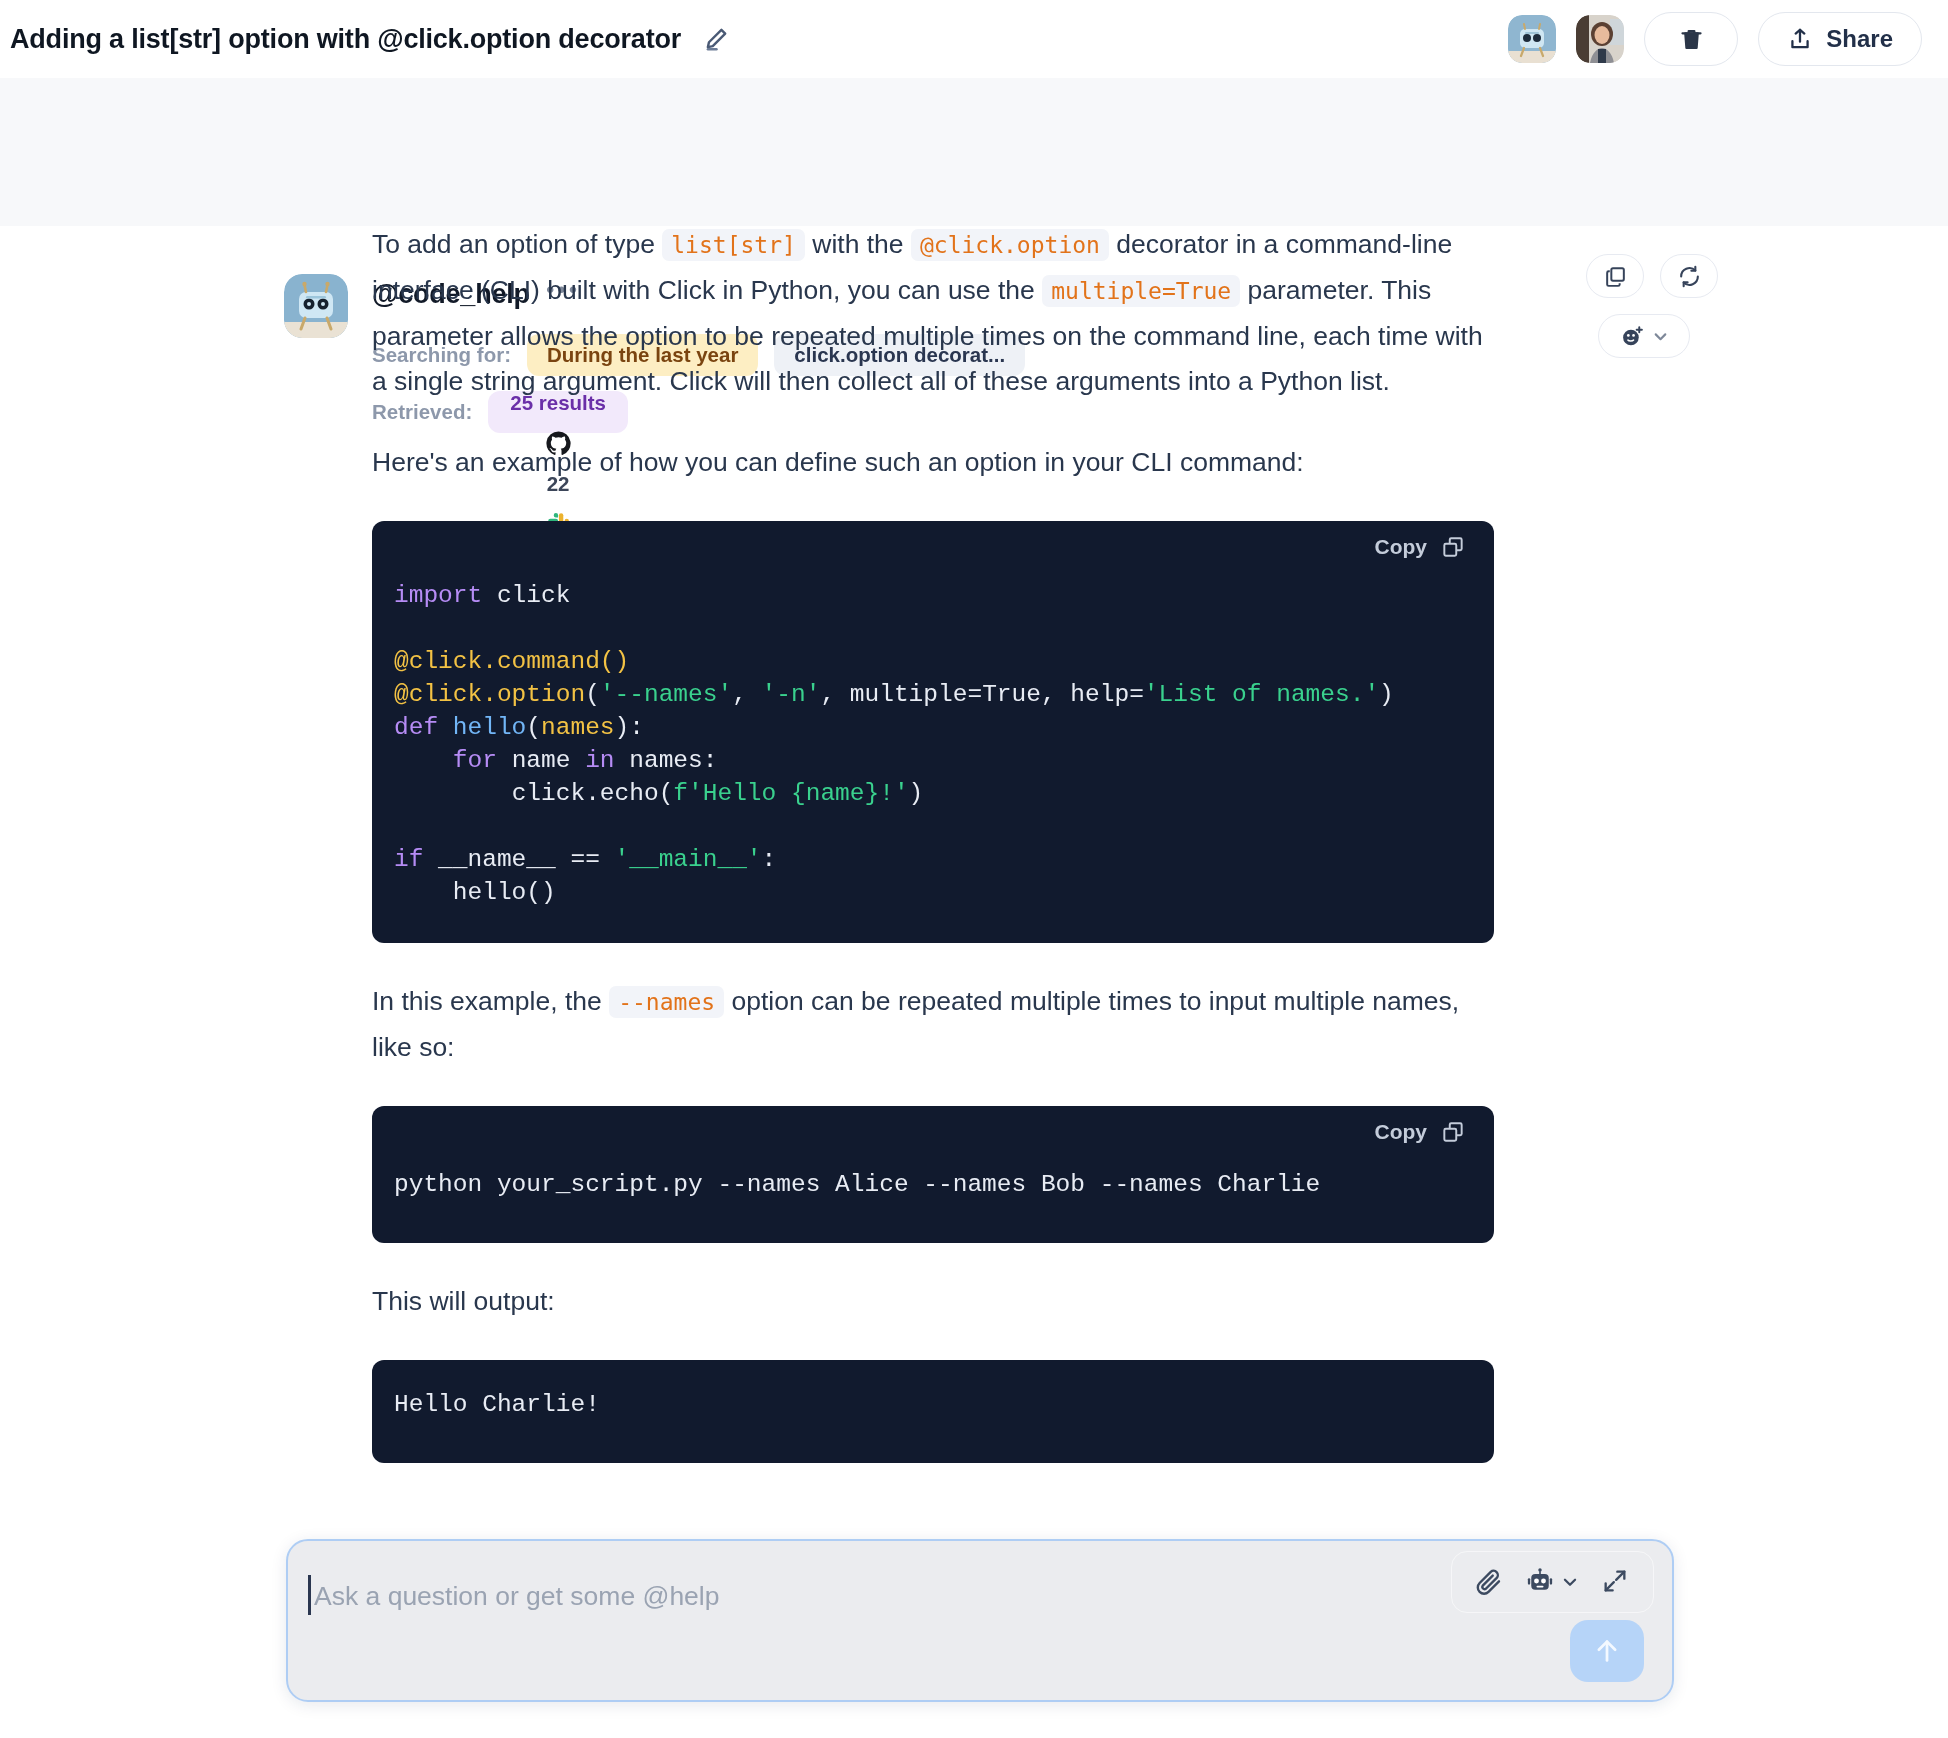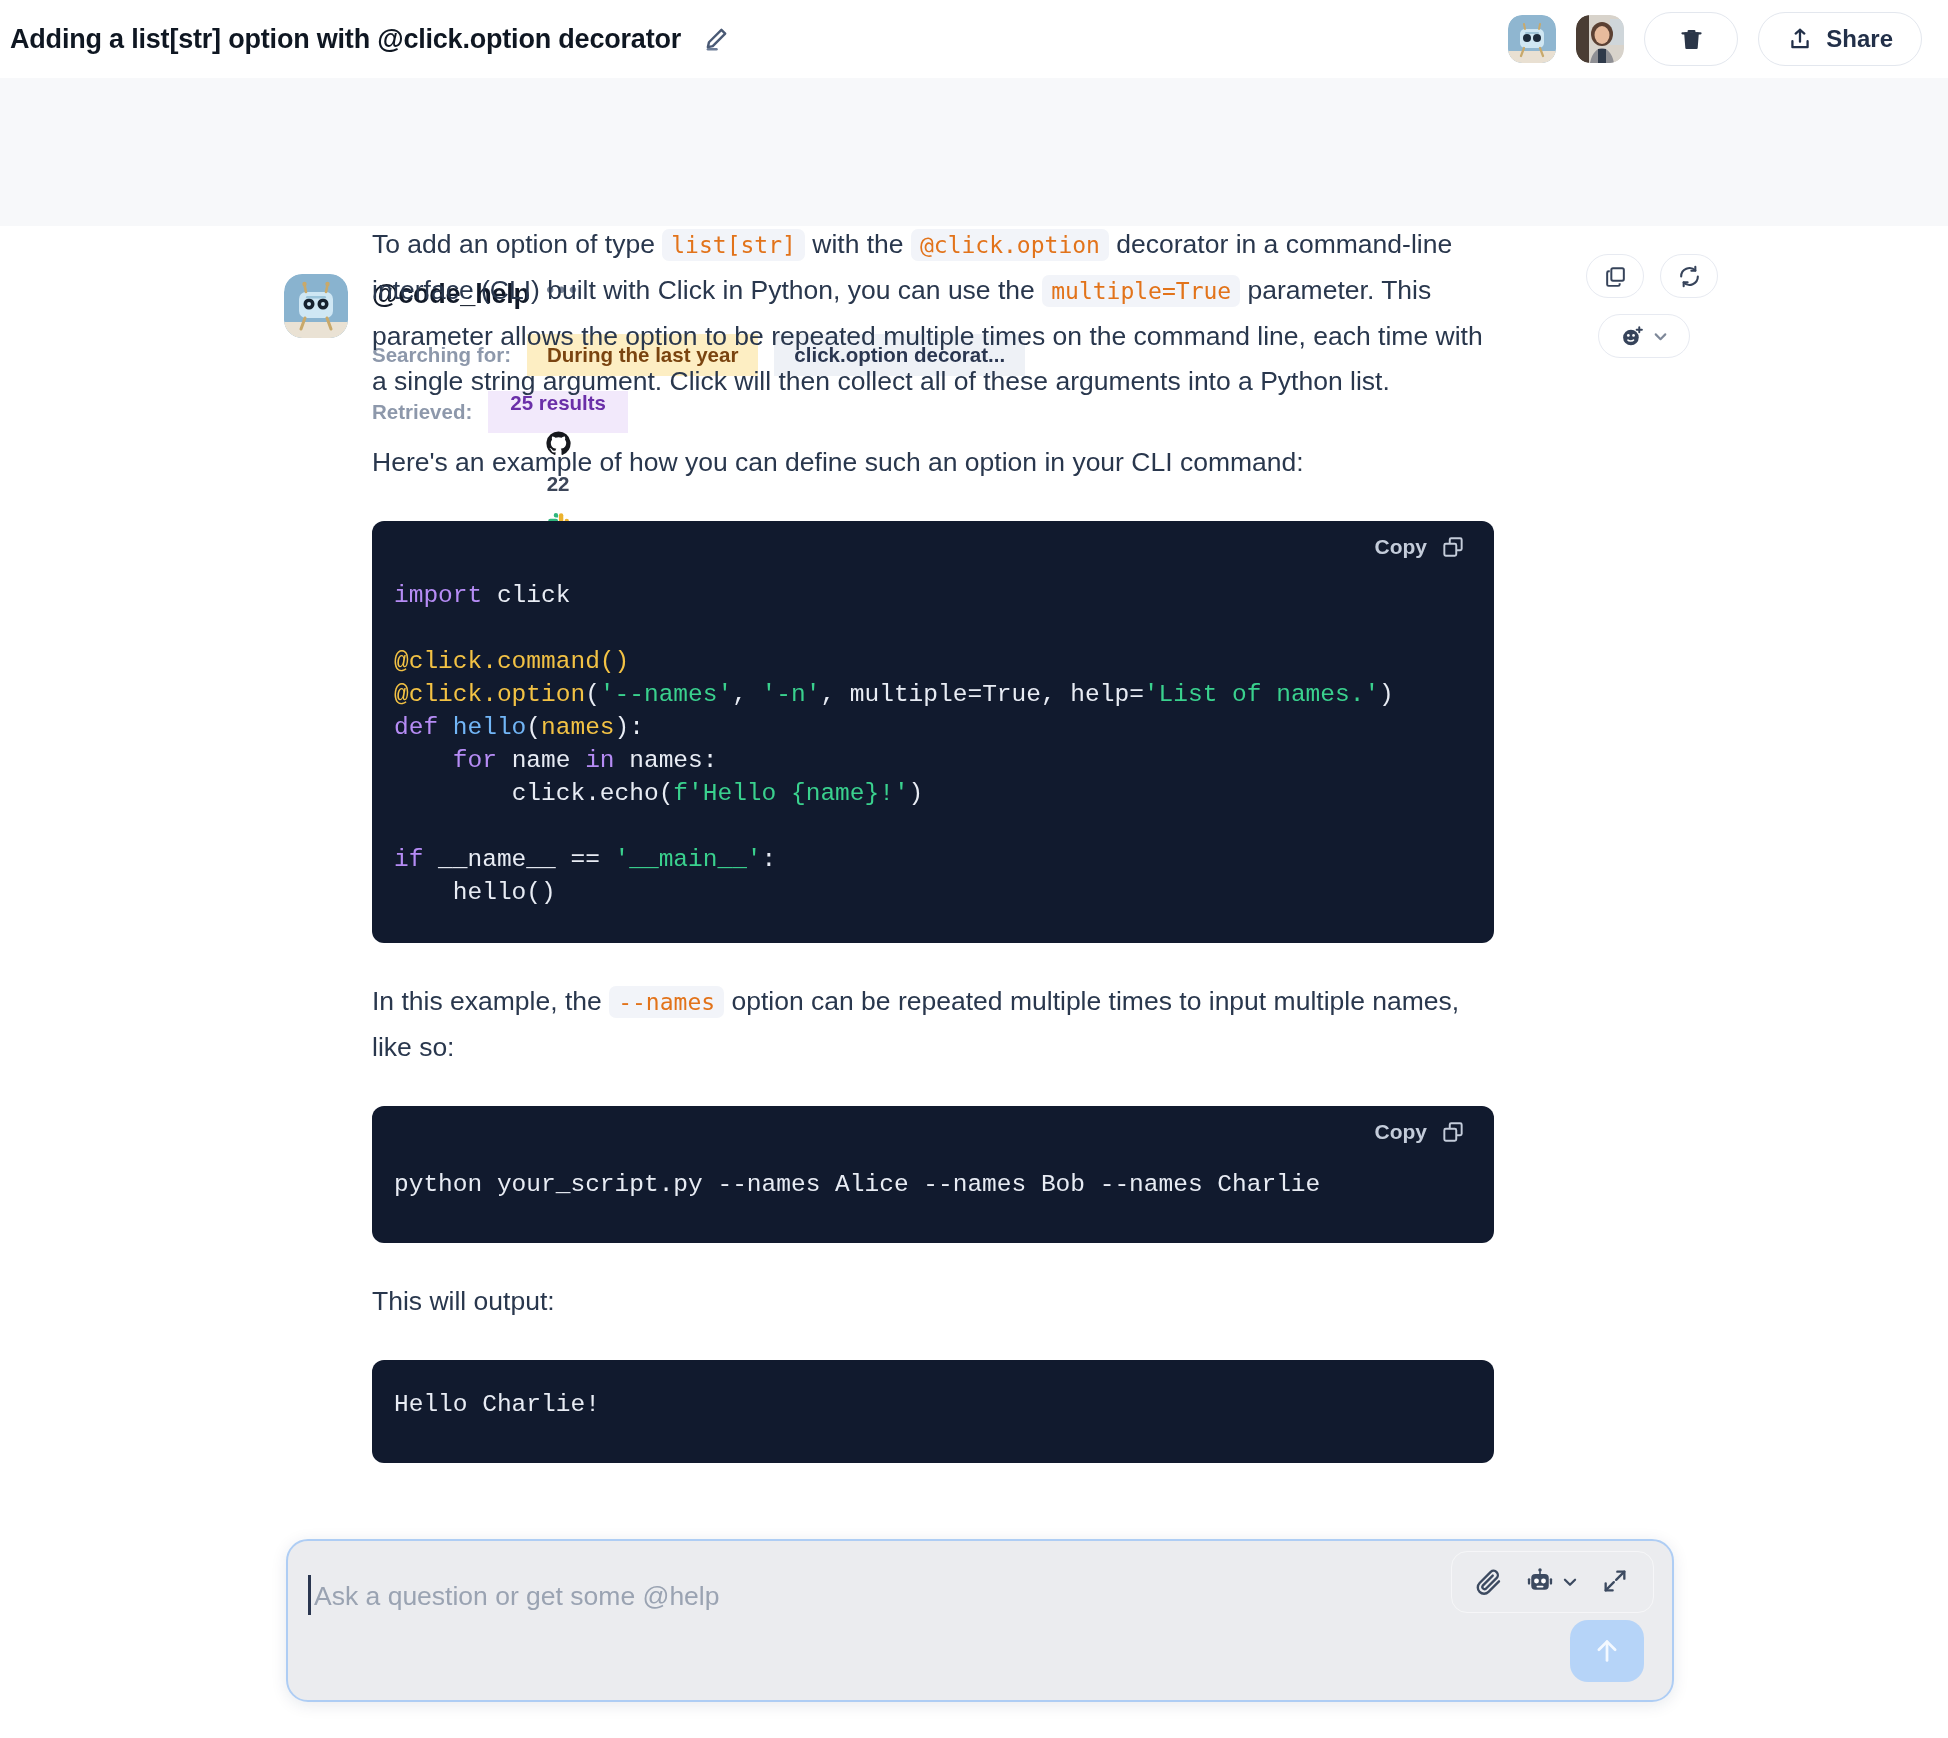--- a/index.html
+++ b/index.html
@@ -54,21 +54,21 @@
     position:absolute; left:372px; top:52px; display:flex; align-items:center; gap:16px;
   }
   .agent-name { font-size:27px; font-weight:700; color:#121a28; letter-spacing:-0.2px;}
   .dots { letter-spacing:3px; color:#7d8799; font-size:24px; line-height:1; padding-bottom:8px;}
 
   .meta-row { position:absolute; left:372px; display:flex; align-items:center; gap:16px; }
   .meta-row.searching { top:108px; }
   .meta-row.retrieved { top:165px; }
   .meta-label { font-size:20.5px; font-weight:700; color:#8d98ab; }
   .chip {
-    height:42px; border-radius:0; display:flex; align-items:center; gap:13px;
+    height:42px; border-radius:12px; display:flex; align-items:center; gap:13px;
     padding:0 20px; font-size:20.5px; font-weight:700; white-space:nowrap;
   }
   .chip-year { background:#fdeec3; color:#7a4410; }
   .chip-query { background:#eef1f6; color:#2a3650; }
   .chip-retrieved { background:#f2e9fb; color:#2f3a4e; gap:15px; padding:0 22px;flex-direction:column;}
   .chip-retrieved .count-main { color:#6a2fa8; font-weight:700; }
   .chip-retrieved .num { color:#3c4659; font-weight:700; }
   .gh-icon { width:27px; height:27px; display:block; }
   .slack-icon { width:25px; height:25px; display:block; }
   .chev-right { width:16px; height:16px; margin-left:3px; }

